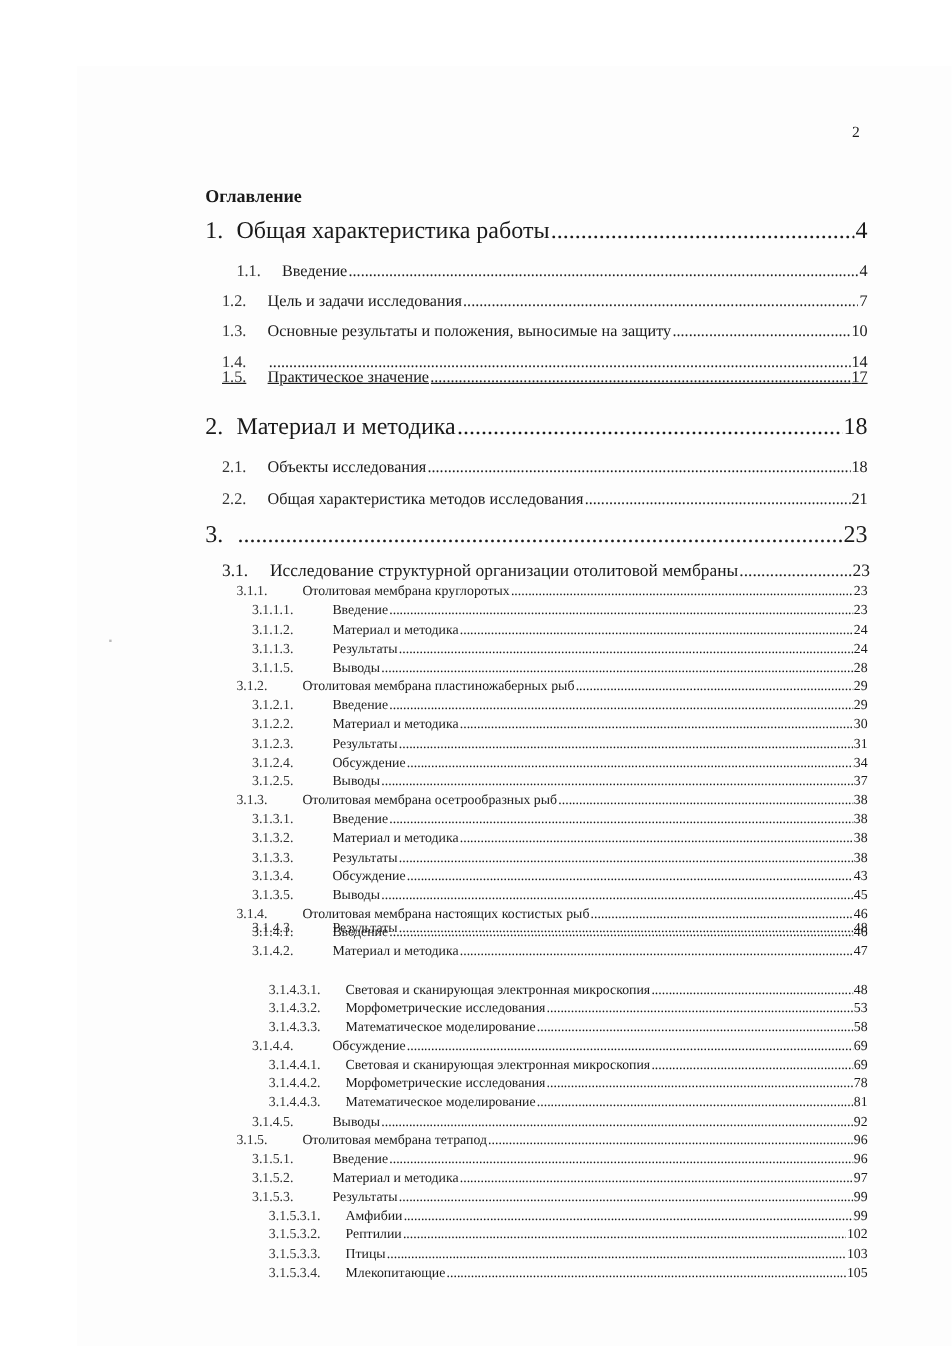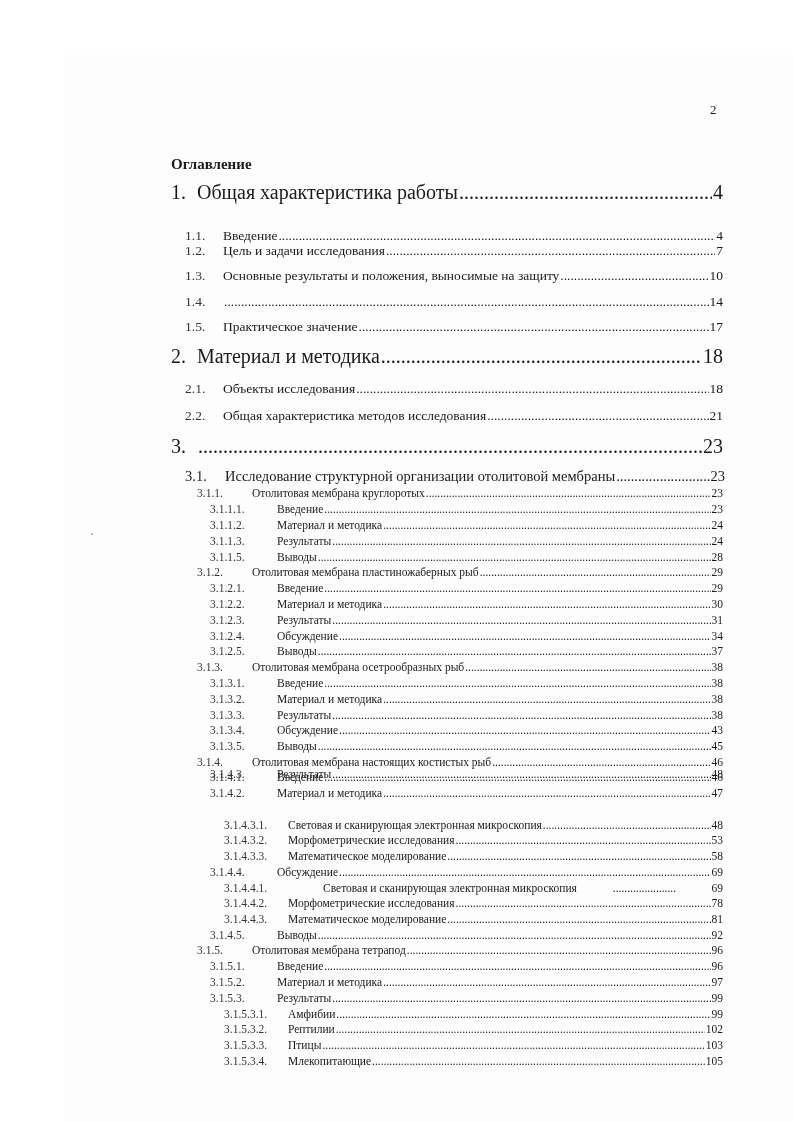--- a/index.html
+++ b/index.html
@@ -37,21 +37,21 @@
 <div class="page-num">2</div>
 <div class="toc-title">Оглавление</div>
 
 <div id="toc">
     <div class="row l1" style="top: 181px;">
     <span class="num">1.</span>
     <span class="txt">Общая характеристика работы</span>
     <span class="dots"></span>
     <span class="pg">4</span>
   </div>
-    <div class="row l2" style="top: 228px;">
+    <div class="row l2" style="top: 218px; margin-left: 12px;">
     <span class="num">1.1.</span>
     <span class="txt">Введение</span>
     <span class="dots"></span>
     <span class="pg">4</span>
   </div>
     <div class="row l2" style="top: 243px;">
     <span class="num">1.2.</span>
     <span class="txt">Цель и задачи исследования</span>
     <span class="dots"></span>
     <span class="pg">7</span>
@@ -60,21 +60,21 @@
     <span class="num">1.3.</span>
     <span class="txt">Основные результаты и положения, выносимые на  защиту</span>
     <span class="dots"></span>
     <span class="pg">10</span>
   </div>
     <div class="row l2" style="top: 294px;">
     <span class="num">1.4.</span>
     <span class="dots"></span>
     <span class="pg">14</span>
   </div>
-    <div class="row l2" style="top: 319px;">
+    <div class="row l2" style="top: 306px; text-decoration: underline;">
     <span class="num">1.5.</span>
     <span class="txt">Практическое значение</span>
     <span class="dots"></span>
     <span class="pg">17</span>
   </div>
     <div class="row l1" style="top: 345px;">
     <span class="num">2.</span>
     <span class="txt">Материал и методика</span>
     <span class="dots"></span>
     <span class="pg">18</span>
@@ -245,21 +245,21 @@
     <span class="txt">Математическое моделирование</span>
     <span class="dots"></span>
     <span class="pg">58</span>
   </div>
     <div class="row l4" style="top: 866px;">
     <span class="num">3.1.4.4.</span>
     <span class="txt">Обсуждение</span>
     <span class="dots"></span>
     <span class="pg">69</span>
   </div>
-    <div class="row l5" style="top: 882px; gap: 35px;">
+    <div class="row l5" style="top: 882px;">
     <span class="num">3.1.4.4.1.</span>
     <span class="txt">Световая и сканирующая электронная микроскопия</span>
     <span class="dots"></span>
     <span class="pg">69</span>
   </div>
     <div class="row l5" style="top: 897px;">
     <span class="num">3.1.4.4.2.</span>
     <span class="txt">Морфометрические исследования</span>
     <span class="dots"></span>
     <span class="pg">78</span>

